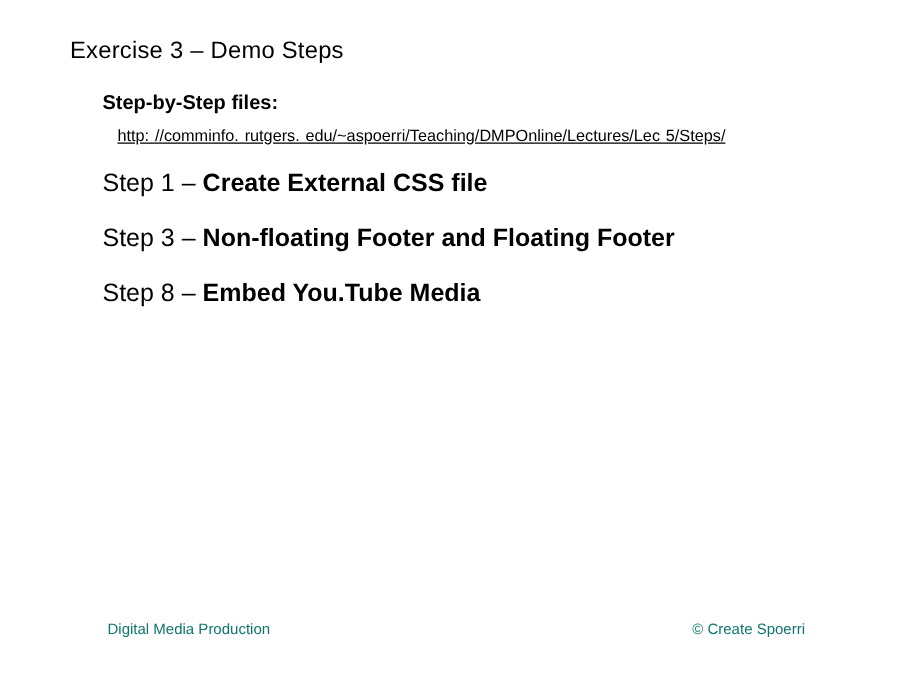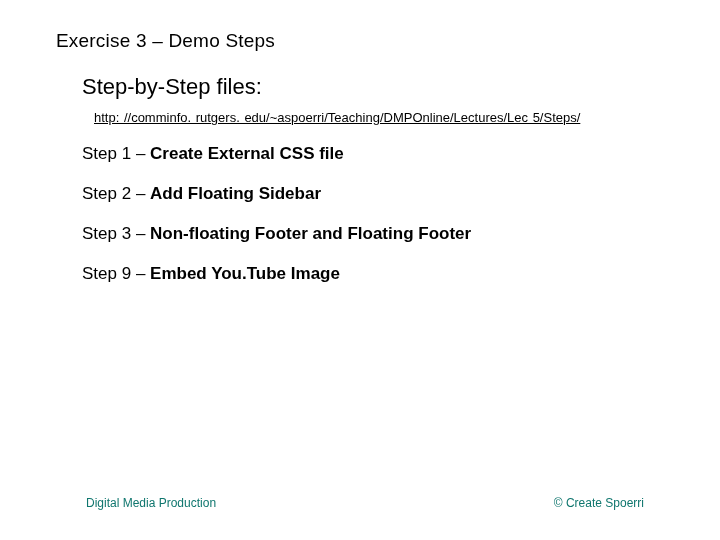--- a/index.html
+++ b/index.html
@@ -16,35 +16,35 @@
     position: relative;
     padding: 30px 56px 0 56px;
   }
   .title {
     font-size: 19px;
     font-weight: 400;
     margin-bottom: 22px;
     letter-spacing: 0.2px;
   }
   .subtitle {
-    font-size: 22px;
-    font-weight: 400;
+    font-size: 16px;
+    font-weight: 700;
     margin-left: 26px;
     margin-bottom: 8px;
   }
   .link {
     font-size: 13px;
     margin-left: 38px;
     margin-bottom: 18px;
     display: inline-block;
     color: #000;
     word-spacing: 1px;
   }
   .step {
-    font-size: 17px;
+    font-size: 20px;
     margin-left: 26px;
     margin-bottom: 18px;
     line-height: 1.3;
   }
   .step .label { font-weight: 400; }
   .step .dash { font-weight: 400; }
   .step .topic { font-weight: 700; }
   .footer {
     position: absolute;
     bottom: 30px;
@@ -65,30 +65,27 @@
   <h1 class="title">Exercise 3 – Demo Steps</h1>
 
   <div class="subtitle">Step-by-Step files:</div>
 
   <a class="link" href="#">http: //comminfo. rutgers. edu/~aspoerri/Teaching/DMPOnline/Lectures/Lec 5/Steps/</a>
 
   <div class="step">
     <span class="label">Step 1</span><span class="dash"> – </span><span class="topic">Create External CSS file</span>
   </div>
 
-  <div class="step">
-    <span class="label">Step 2</span><span class="dash"> – </span><span class="topic">Add Floating Sidebar</span>
-  </div>
 
   <div class="step">
     <span class="label">Step 3</span><span class="dash"> – </span><span class="topic">Non-floating Footer and Floating Footer</span>
   </div>
 
   <div class="step">
-    <span class="label">Step 9</span><span class="dash"> – </span><span class="topic">Embed You.Tube Image</span>
+    <span class="label">Step 8</span><span class="dash"> – </span><span class="topic">Embed You.Tube Media</span>
   </div>
 
   <div class="footer">
     <span>Digital Media Production</span>
     <span>© Create Spoerri</span>
   </div>
 
 </div>
 
 </body></html>

